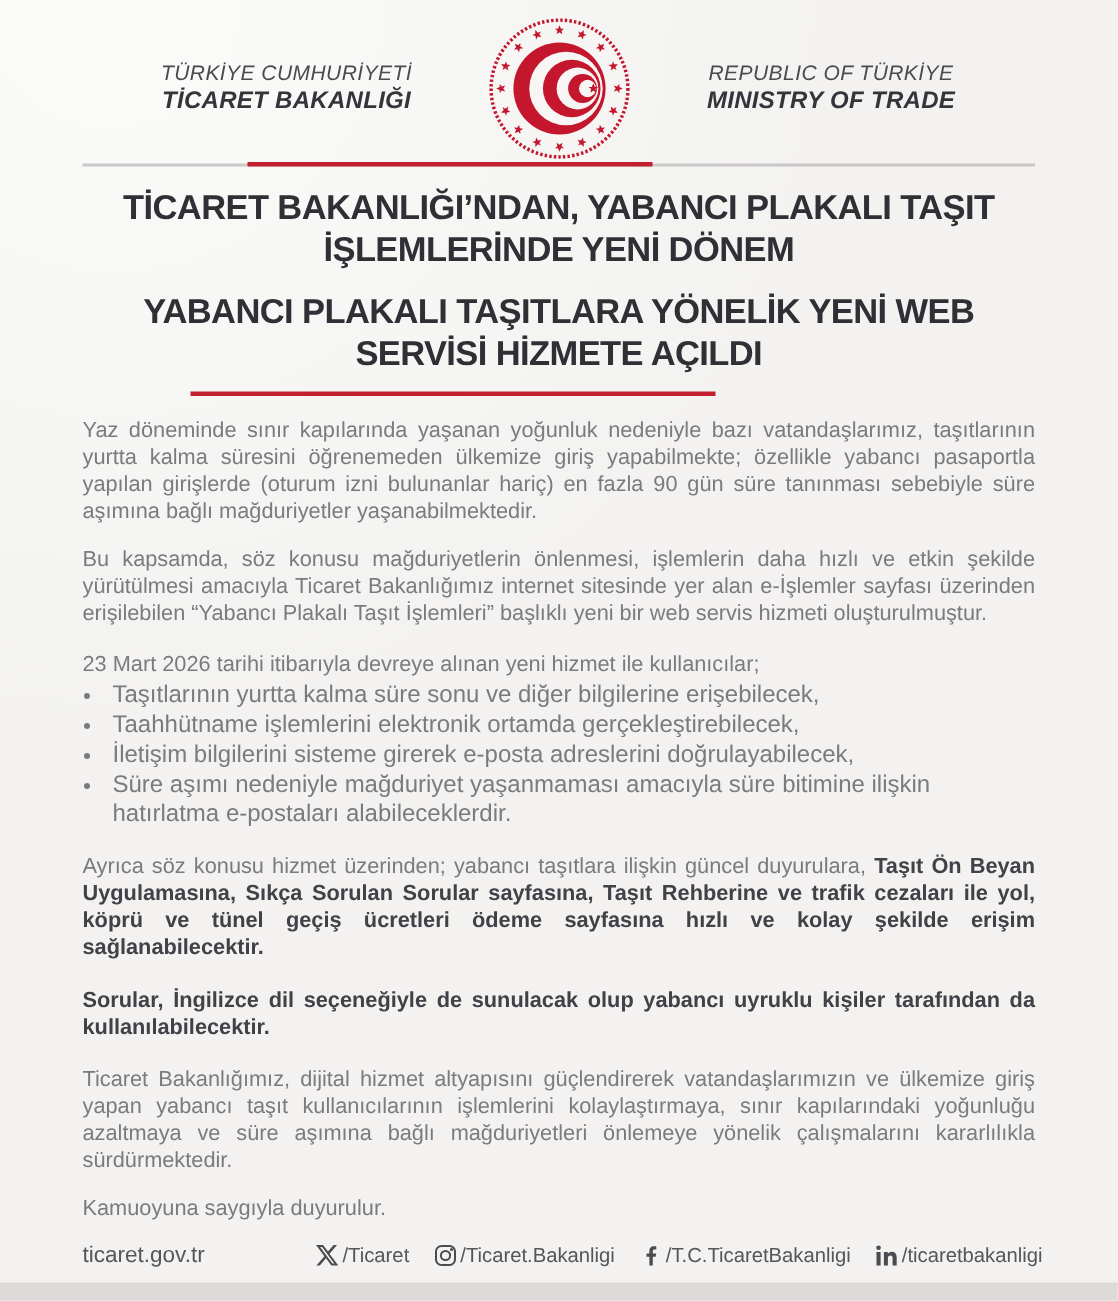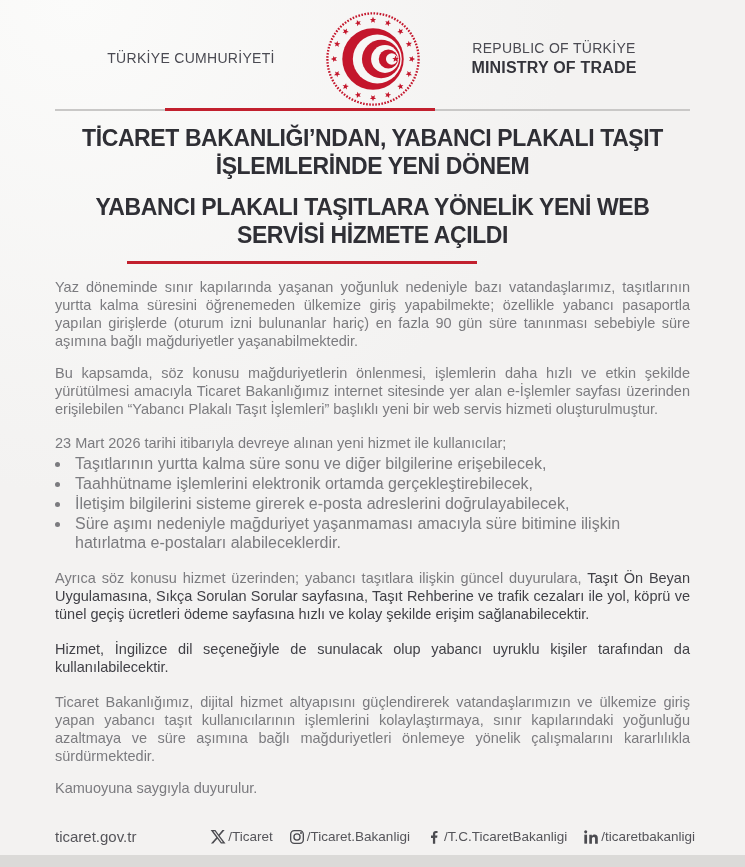--- a/index.html
+++ b/index.html
@@ -7,21 +7,21 @@
     width:745px;height:867px;overflow:hidden;
     font-family:"Liberation Sans",sans-serif;
     background:#f3f2f1;
   }
   .page{
     position:relative;width:745px;height:867px;box-sizing:border-box;
     padding:10px 55px 0 55px;
     background:radial-gradient(circle at 10% 0%, #fbfbfa 0%, #f3f2f1 45%);
   }
   
-  .masthead{display:flex;align-items:center;justify-content:center;gap:26px;height:98px;}
+  .masthead{display:flex;align-items:center;justify-content:center;gap:26px;height:98px;font-style:italic;}
   .org-block{width:215px;line-height:1.25;color:#43434b;}
   .org-block.tr{text-align:center;}
   .org-block.en{text-align:center;}
   .org-line1{font-size:14px;letter-spacing:.3px;font-weight:400;color:#4a4a52;}
   .org-line2{font-size:16px;letter-spacing:.2px;font-weight:700;color:#34343b;}
   .emblem{width:96px;height:96px;flex:0 0 auto;}
   .dateline{font-size:13px;color:#6e6e72;margin:4px 0 5px 0;}
   
   .divider{position:relative;height:3px;margin:0;}
   .divider .grayline{position:absolute;left:0;right:0;top:1px;height:2px;background:#c9c8c7;}
@@ -33,21 +33,21 @@
     margin:13px auto 0 auto;max-width:640px;
   }
   .red-rule{height:3px;width:350px;background:#c2202e;margin:12px 0 0 72px;}
   
   .body-copy{margin-top:4px;}
   p.para{
     font-size:14.5px;line-height:18px;color:#7b7b7f;
     text-align:justify;margin:14px 0 0 0;
   }
   p.para.left{text-align:left;}
-  p.para b, p.para.bold{color:#414147;font-weight:400;}
+  p.para b, p.para.bold{color:#414147;font-weight:700;}
   ul.bullets{margin:2px 0 0 16px;padding:0;}
   ul.bullets li{
     font-size:16px;line-height:19px;color:#7b7b7f;
     margin:0 0 1px 0;padding-left:4px;text-align:left;
   }
   .closing{margin-top:16px;}
   
   .footer{
     position:absolute;left:55px;right:50px;bottom:22px;
     display:flex;align-items:center;justify-content:space-between;
@@ -60,20 +60,21 @@
   .bottom-strip{position:absolute;left:0;right:0;bottom:0;height:12px;background:#dbdad8;}
 </style>
 </head>
 <body>
 
 <div class="page">
 
   <div class="masthead">
     <div class="org-block tr">
       <div class="org-line1">TÜRKİYE CUMHURİYETİ</div>
+      <div class="org-line2">TİCARET BAKANLIĞI</div>
     </div>
 
     <svg class="emblem" viewBox="0 0 100 100">
       <defs>
         <path id="st" d="M0,-3.4 L1,-1.05 L3.25,-1.05 L1.45,0.4 L2,2.85 L0,1.45 L-2,2.85 L-1.45,0.4 L-3.25,-1.05 L-1,-1.05 Z" fill="#c4162c"></path>
       </defs>
       <circle cx="50" cy="50" r="47.5" fill="none" stroke="#c4162c" stroke-width="2.4" stroke-dasharray="1.7 1.5"></circle>
       <use href="#st" transform="rotate(0,50,50) translate(50,9.5)"></use>
       <use href="#st" transform="rotate(22.5,50,50) translate(50,9.5)"></use>
       <use href="#st" transform="rotate(45,50,50) translate(50,9.5)"></use>
@@ -119,21 +120,21 @@
     <p class="para">Yaz döneminde sınır kapılarında yaşanan yoğunluk nedeniyle bazı vatandaşlarımız, taşıtlarının yurtta kalma süresini öğrenemeden ülkemize giriş yapabilmekte; özellikle yabancı pasaportla yapılan girişlerde (oturum izni bulunanlar hariç) en fazla 90 gün süre tanınması sebebiyle süre aşımına bağlı mağduriyetler yaşanabilmektedir.</p>
     <p class="para">Bu kapsamda, söz konusu mağduriyetlerin önlenmesi, işlemlerin daha hızlı ve etkin şekilde yürütülmesi amacıyla Ticaret Bakanlığımız internet sitesinde yer alan e-İşlemler sayfası üzerinden erişilebilen “Yabancı Plakalı Taşıt İşlemleri” başlıklı yeni bir web servis hizmeti oluşturulmuştur.</p>
     <p class="para left" style="margin-top:16px">23 Mart 2026 tarihi itibarıyla devreye alınan yeni hizmet ile kullanıcılar;</p>
     <ul class="bullets">
       <li>Taşıtlarının yurtta kalma süre sonu ve diğer bilgilerine erişebilecek,</li>
       <li>Taahhütname işlemlerini elektronik ortamda gerçekleştirebilecek,</li>
       <li>İletişim bilgilerini sisteme girerek e-posta adreslerini doğrulayabilecek,</li>
       <li>Süre aşımı nedeniyle mağduriyet yaşanmaması amacıyla süre bitimine ilişkin hatırlatma e-postaları alabileceklerdir.</li>
     </ul>
     <p class="para" style="margin-top:17px"><span>Ayrıca söz konusu hizmet üzerinden; yabancı taşıtlara ilişkin güncel duyurulara, </span><b>Taşıt Ön Beyan Uygulamasına, Sıkça Sorulan Sorular sayfasına, Taşıt Rehberine ve trafik cezaları ile yol, köprü ve tünel geçiş ücretleri ödeme sayfasına hızlı ve kolay şekilde erişim sağlanabilecektir.</b></p>
-    <p class="para bold" style="margin-top:17px">Hizmet, İngilizce dil seçeneğiyle de sunulacak olup yabancı uyruklu kişiler tarafından da kullanılabilecektir.</p>
+    <p class="para bold" style="margin-top:17px">Sorular, İngilizce dil seçeneğiyle de sunulacak olup yabancı uyruklu kişiler tarafından da kullanılabilecektir.</p>
     <p class="para" style="margin-top:17px">Ticaret Bakanlığımız, dijital hizmet altyapısını güçlendirerek vatandaşlarımızın ve ülkemize giriş yapan yabancı taşıt kullanıcılarının işlemlerini kolaylaştırmaya, sınır kapılarındaki yoğunluğu azaltmaya ve süre aşımına bağlı mağduriyetleri önlemeye yönelik çalışmalarını kararlılıkla sürdürmektedir.</p>
     <p class="para left closing">Kamuoyuna saygıyla duyurulur.</p>
   </div>
 
   <div class="footer">
     <div class="website">ticaret.gov.tr</div>
     <div class="social">
 
       <div class="social-item">
         <svg viewBox="0 0 24 24">

